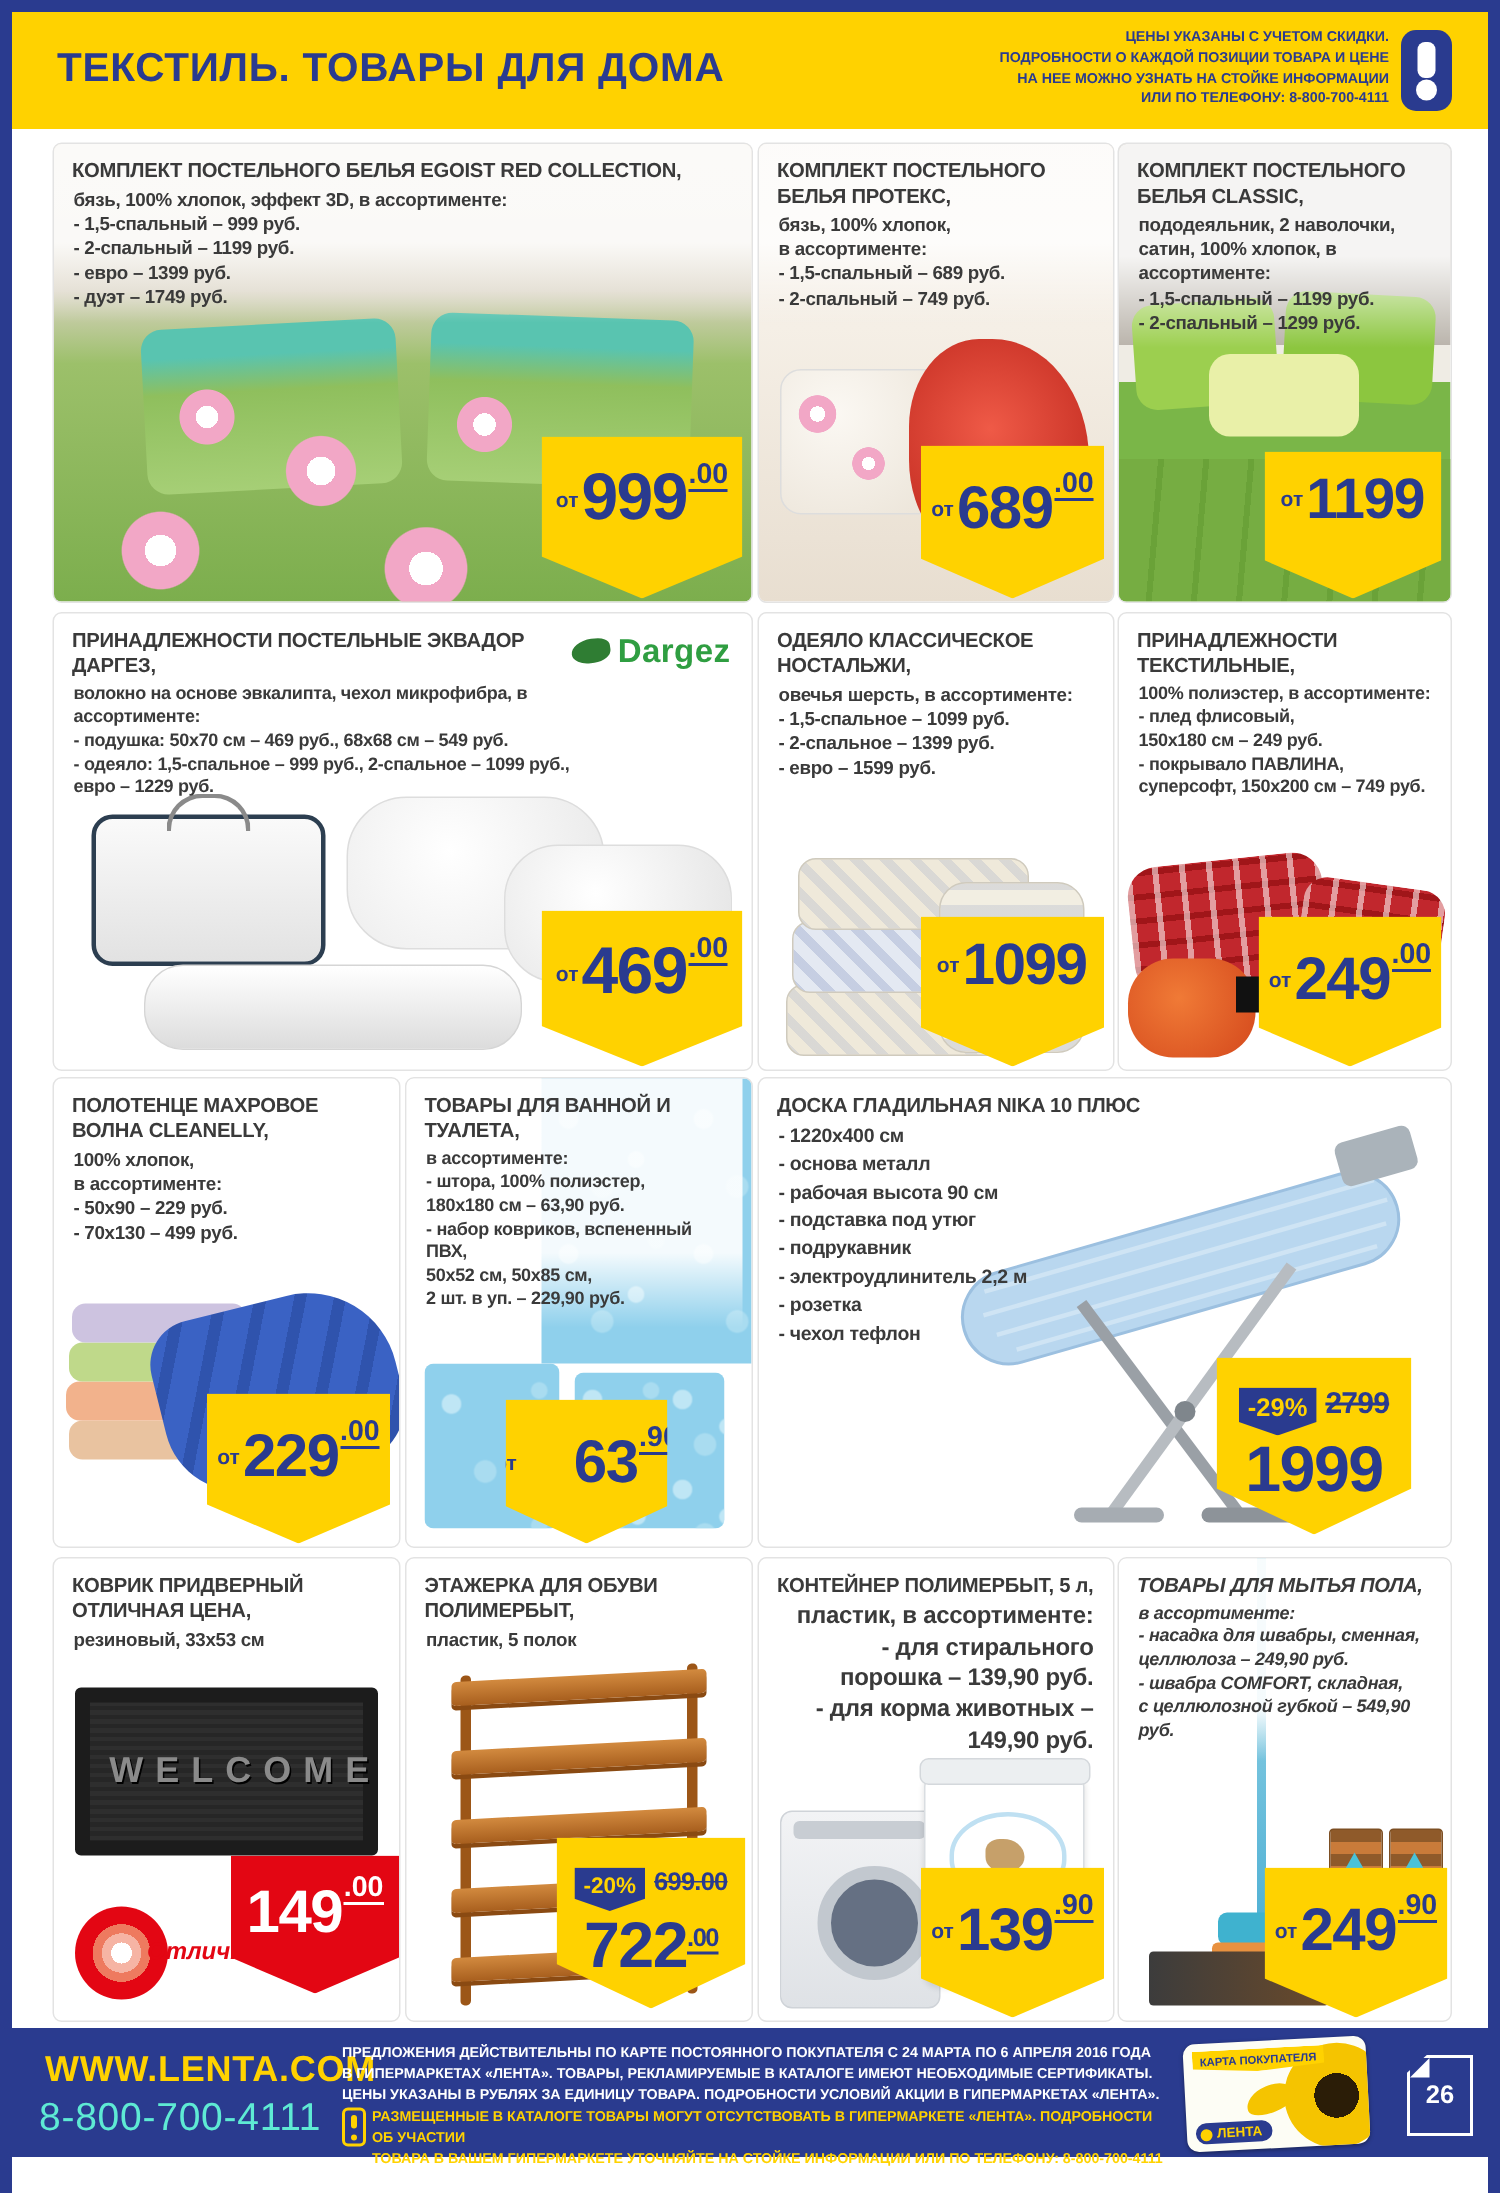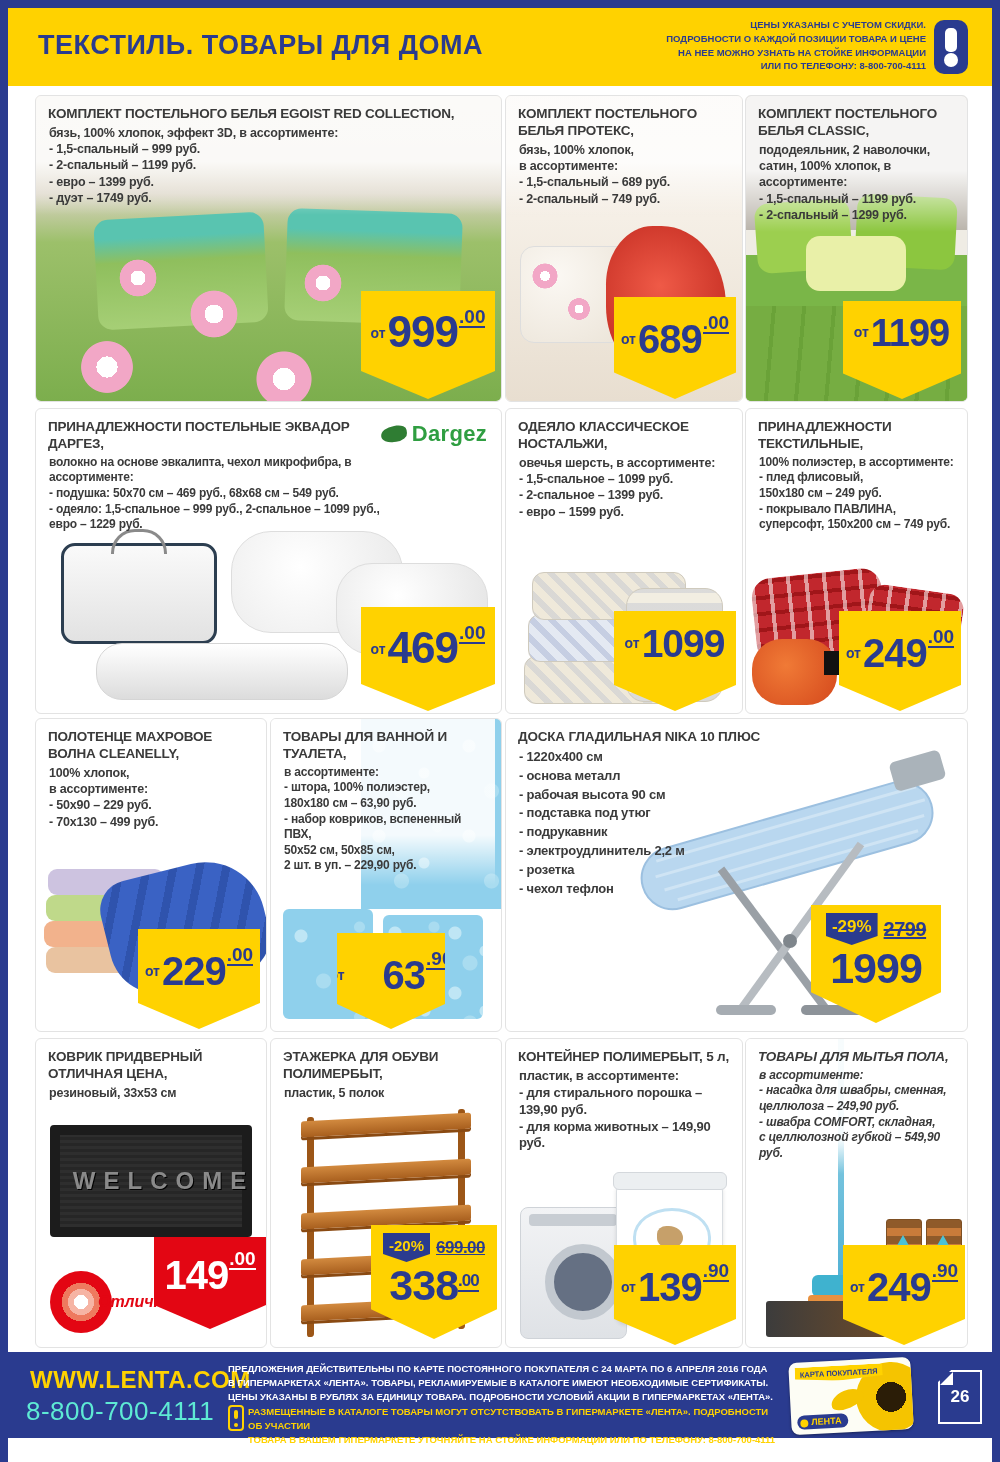--- a/index.html
+++ b/index.html
@@ -25,21 +25,21 @@
   
   .tag{position:absolute;z-index:5;background:#FFD200;color:#2A3B8F;text-align:center;
        clip-path:polygon(0 0,100% 0,100% 74%,50% 100%,0 74%);}
   .tag .inner{display:flex;align-items:flex-end;justify-content:center;padding-top:16px;}
   .pfx{font-size:14px;font-weight:700;margin:0 2px 9px 0;}
   .val{font-size:44px;font-weight:700;line-height:.85;letter-spacing:-1px;}
   .sup{font-size:19px;font-weight:700;margin:0 0 22px 1px;border-bottom:2.5px solid #2A3B8F;line-height:1;}
   .sup:empty{border:none;}
   .tag.red{background:#E30613;color:#fff;}
   .tag.red .sup{border-color:#fff;}
-  .tag .drow{display:flex;align-items:center;justify-content:center;gap:6px;margin-top:8px;text-decoration:underline;}
+  .tag .drow{display:flex;justify-content:center;gap:6px;margin-top:20px;}
   .pct{background:#2A3B8F;color:#FFD200;font-weight:700;font-size:17px;padding:4px 6px 8px 6px;
        clip-path:polygon(0 0,100% 0,100% 72%,50% 100%,0 72%);}
   .old{font-size:20px;font-weight:700;text-decoration:line-through;letter-spacing:-.5px;}
   .val2{font-size:43px;font-weight:700;line-height:1;letter-spacing:-1px;margin-top:2px;}
   .val2 .sup{font-size:17px;margin:0;border-bottom:2.5px solid #2A3B8F;vertical-align:14px;}
   
   .dargez{position:absolute;right:14px;top:12px;z-index:4;display:flex;align-items:center;gap:5px;}
   .dargez .rhino{width:26px;height:16px;background:#2f7d33;border-radius:60% 40% 50% 50%;transform:rotate(-8deg);}
   .dargez .txt{color:#2f9e41;font-size:22px;font-weight:700;letter-spacing:.3px;}
   .goodprice{position:absolute;left:14px;bottom:14px;z-index:5;display:flex;align-items:center;}
@@ -374,28 +374,28 @@
     <div class="shelf" style="left:0;top:58px;width:170px;"></div>
     <div class="shelf" style="left:0;top:104px;width:170px;"></div>
     <div class="shelf" style="left:0;top:150px;width:170px;"></div>
     <div class="shelf" style="left:0;top:196px;width:170px;"></div>
   </div>
   <div class="tag" style="right:4px;bottom:8px;width:126px;height:114px;">
     <div class="drow">
       <span class="pct" style="font-size:15px;">-20%</span>
       <span class="old" style="font-size:17px;">699.00</span>
     </div>
-    <div class="val2"><span>338</span><span class="sup">.00</span></div>
+    <div class="val2"><span>722</span><span class="sup">.00</span></div>
   </div>
 </section>
 
 <section class="card" style="left:505px;top:1038px;width:236px;height:308px;">
   <div class="cap">
     <h3>КОНТЕЙНЕР ПОЛИМЕРБЫТ, 5 л,</h3>
-    <p style="font-size:13px;">пластик, в ассортименте:
+    <p style="font-size:16px;text-align:right;">пластик, в ассортименте:
 - для стирального порошка – 139,90 руб.
 - для корма животных – 149,90 руб.</p>
   </div>
   <div class="photo-low" style="height:180px;">
     <div style="position:absolute;left:14px;top:40px;width:105px;height:130px;background:linear-gradient(180deg,#f2f3f5,#dfe2e6);border:1px solid #cfd3d8;border-radius:8px;">
       <div style="position:absolute;left:8px;top:6px;width:88px;height:12px;background:#c8cdd3;border-radius:4px;"></div>
       <div style="position:absolute;left:24px;top:36px;width:58px;height:58px;border-radius:50%;border:9px solid #c2c8cf;background:#657083;"></div>
     </div>
     <div style="position:absolute;left:110px;top:14px;width:105px;height:140px;background:#ffffff;border:1px solid #d9dde1;border-radius:10px;box-shadow:0 2px 4px rgba(0,0,0,.12);">
       <div style="position:absolute;left:-4px;top:-10px;width:112px;height:16px;background:#eceff1;border:1px solid #d4d8dc;border-radius:6px;"></div>

